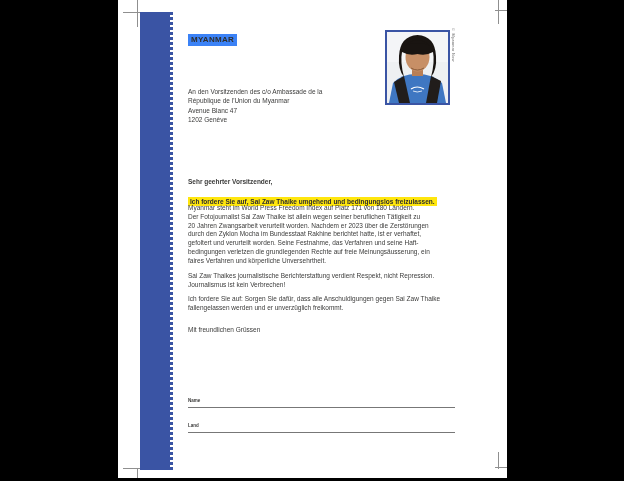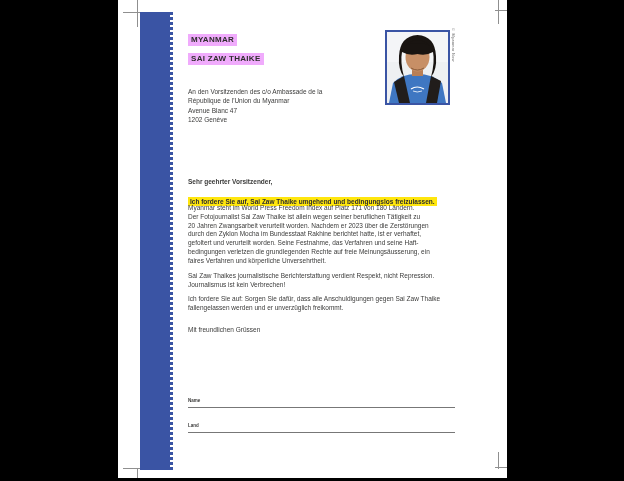--- a/index.html
+++ b/index.html
@@ -25,21 +25,21 @@
   
   .stripe{position:absolute;left:22px;top:12px;width:33px;height:458px;}
   .stripe-core{position:absolute;left:0;top:0;width:30px;height:100%;background:#3a54a4;}
   .stripe-teeth{
     position:absolute;left:30px;top:0;width:3px;height:100%;
     background:repeating-linear-gradient(to bottom,#3a54a4 0 3px,rgba(0,0,0,0) 3px 5px);
   }
   
   .header{position:absolute;left:70px;top:28px;}
   .hl-box{
-    display:inline-block;background:#f0abfc;color:#2e2e2d;
+    display:inline-block;background:#3b82f6;color:#2e2e2d;
     font-weight:bold;font-size:8px;line-height:9px;
     padding:1px 3px 2px 3px;letter-spacing:0.3px;margin-bottom:1px;
   }
   
   .photo-frame{
     position:absolute;left:267px;top:30px;width:61px;height:71px;
     border:2px solid #3a54a4;background:#eef0f2;overflow:hidden;
   }
   .photo-credit{
     position:absolute;left:333px;top:27px;
@@ -81,21 +81,20 @@
   <div class="cm cm-br-v"></div>
   <div class="cm cm-br-h"></div>
 
   <div class="stripe">
     <div class="stripe-core"></div>
     <div class="stripe-teeth"></div>
   </div>
 
   <div class="header">
     <div><span class="hl-box">MYANMAR</span></div>
-    <div><span class="hl-box">SAI ZAW THAIKE</span></div>
   </div>
 
   <div class="photo-frame">
     <svg width="61" height="71" viewBox="0 0 61 71" xmlns="http://www.w3.org/2000/svg">
       <rect x="0" y="0" width="61" height="71" fill="#eef0f2"></rect>
       <rect x="0" y="0" width="61" height="30" fill="#f4f5f7"></rect>
 
       <path d="M2,71 L6,51 Q14,42 30,42 Q46,42 55,51 L59,71 Z" fill="#3f77c2"></path>
 
       <path d="M7,50 L17,44 L23,71 L12,71 Z" fill="#211d1b"></path>

